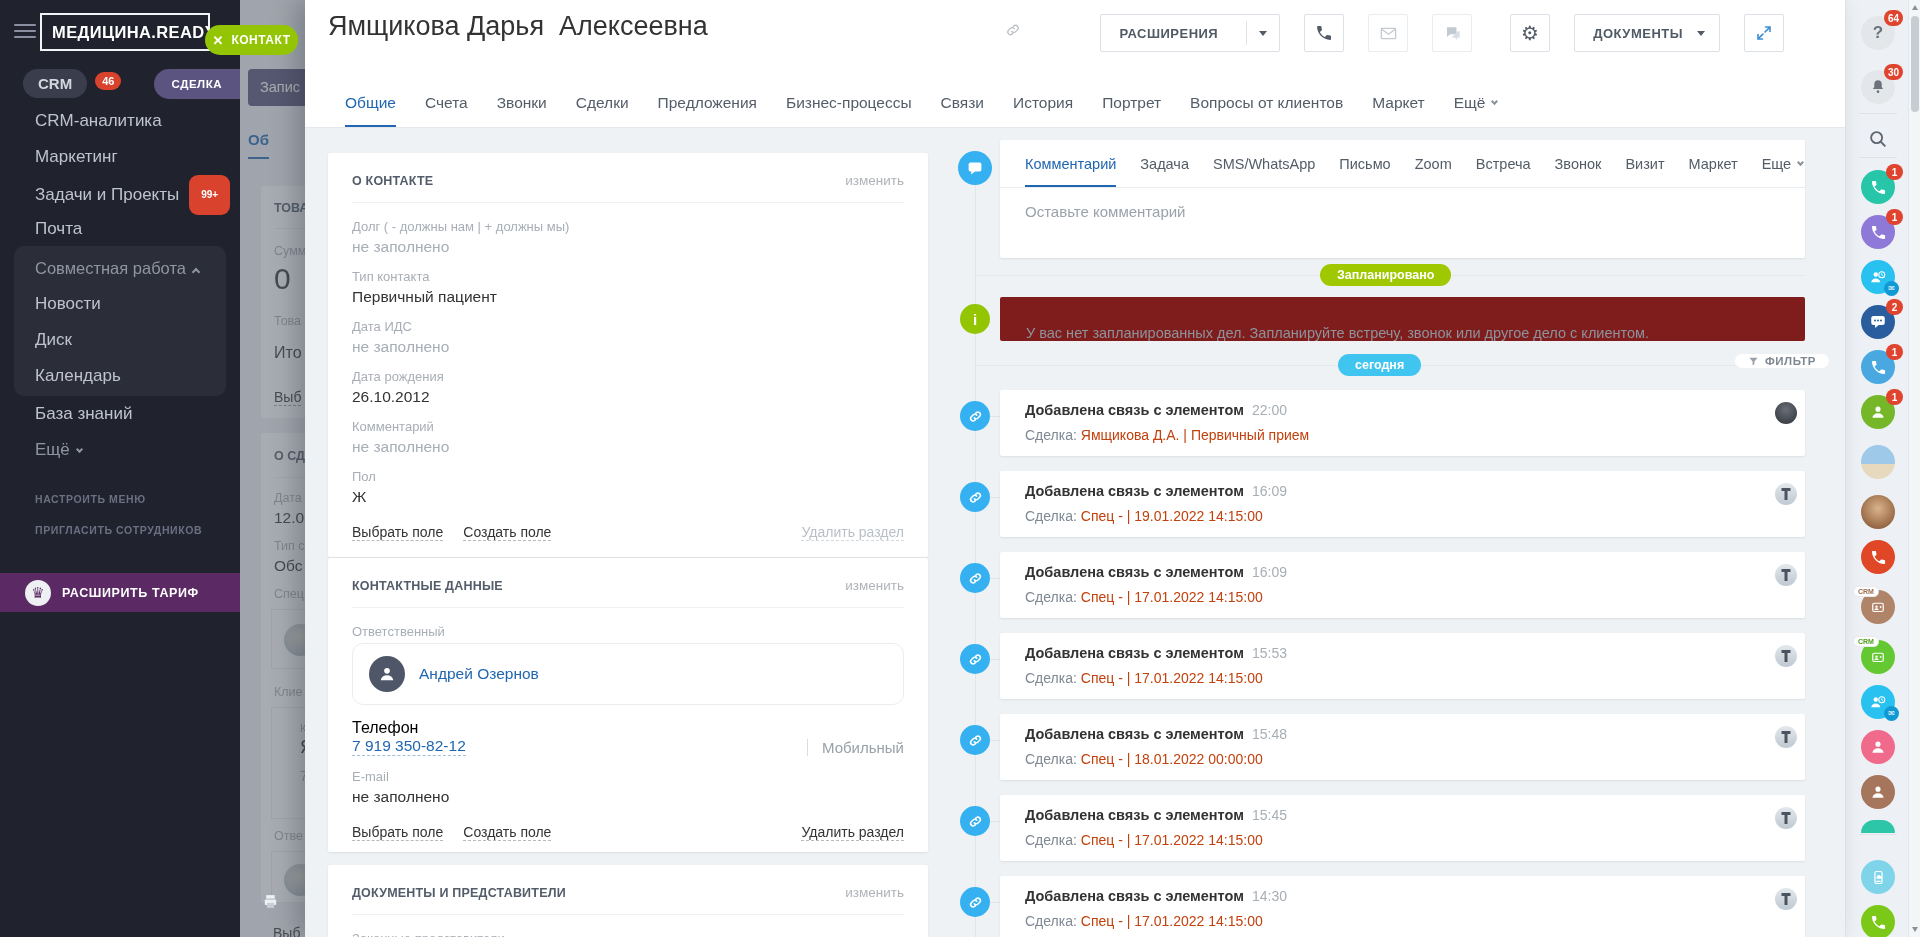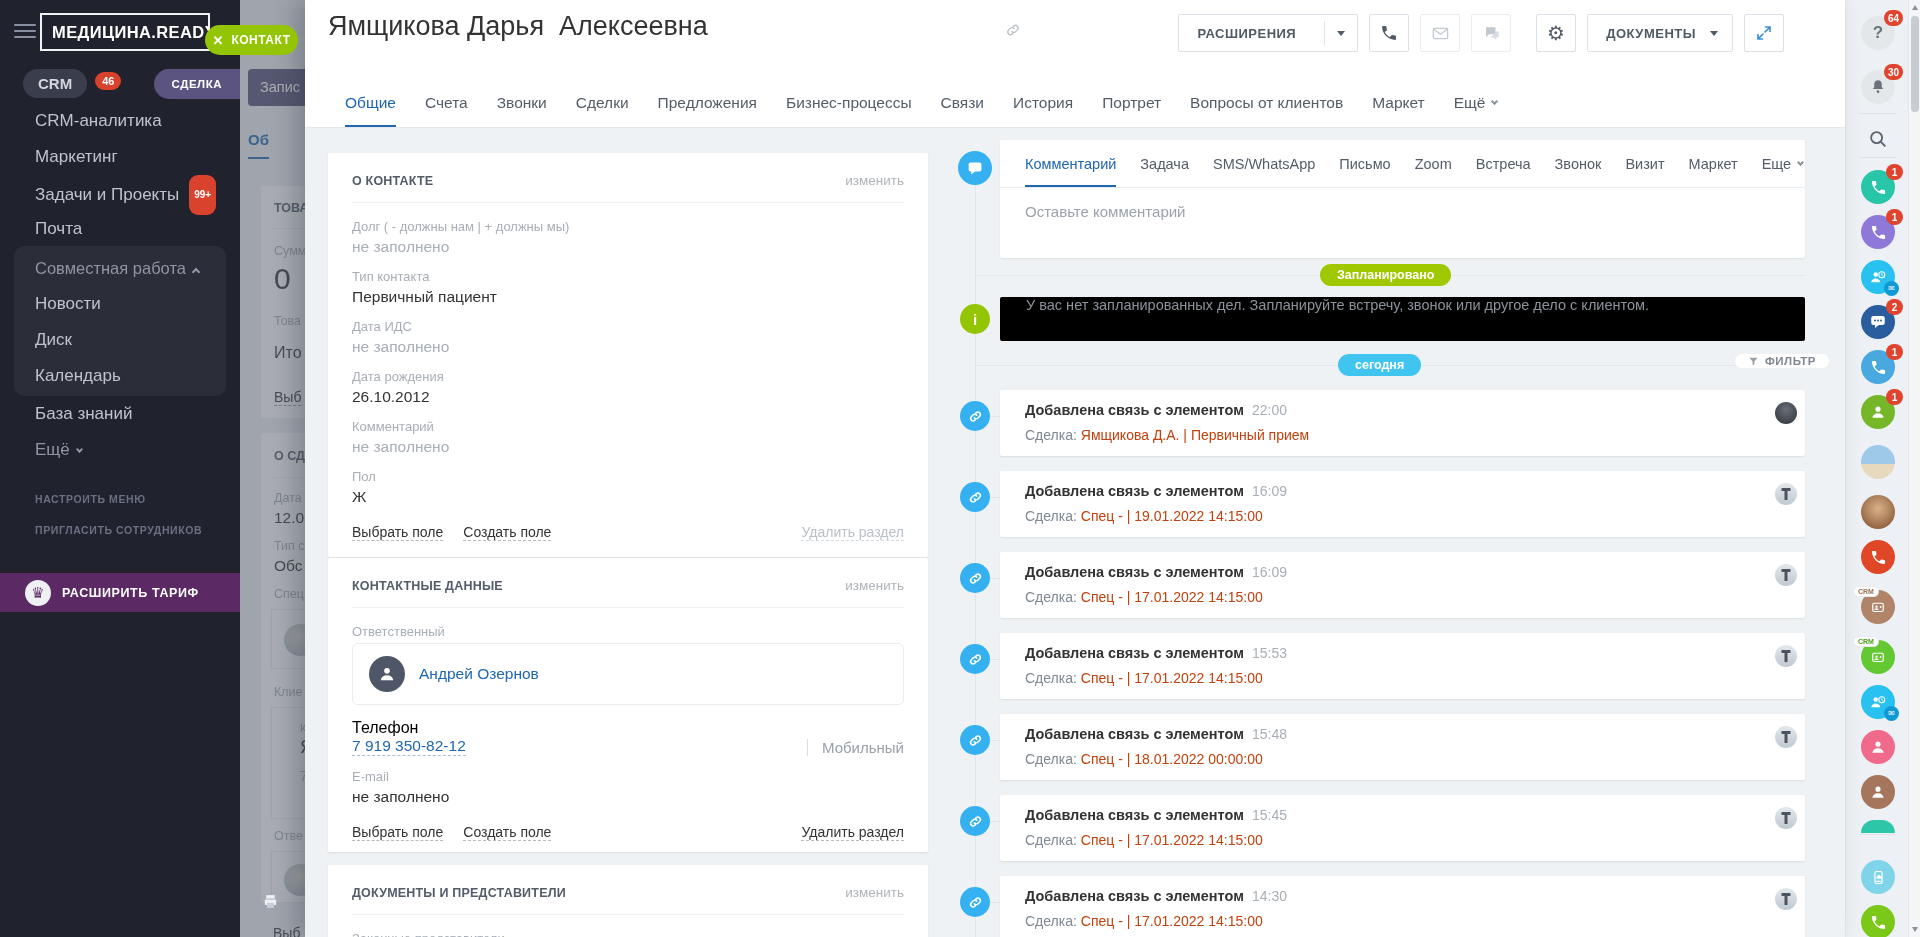--- a/index.html
+++ b/index.html
@@ -9,21 +9,21 @@
 .sidebar{position:absolute;left:0;top:0;width:240px;height:937px;background:#20222e;z-index:1;color:#bfc3cc}
 .hamburger{position:absolute;left:14px;top:24px;width:22px;cursor:pointer}
 .hamburger i{display:block;height:2px;background:#8b90a0;margin:0 0 4px;border-radius:1px}
 .logo-box{position:absolute;left:40px;top:13px;width:170px;height:38px;border:2px solid #f2f3f6;display:flex;align-items:center;padding-left:10px;overflow:hidden;white-space:nowrap;color:#fff;font-weight:bold;font-size:16.5px;letter-spacing:.4px}
 .crm-row{position:absolute;left:23px;top:69px;right:0;height:32px}
 .crm-pill{display:inline-block;background:#3a3d4c;color:#d3d6de;font-size:15px;font-weight:bold;padding:6px 15px;border-radius:16px}
 .badge-red{display:inline-block;background:#d9432e;color:#fff;font-size:11px;font-weight:bold;border-radius:10px;padding:3px 7px;vertical-align:4px;margin-left:8px}
 .deal-btn{position:absolute;right:-6px;top:0;background:#5b5480;color:#fff;font-size:11.5px;font-weight:bold;letter-spacing:.5px;padding:9px 24px 9px 18px;border-radius:18px 0 0 18px}
 .sb-nav{position:absolute;left:0;top:103px;right:0}
 .sb-item{height:36px;line-height:36px;padding-left:35px;font-size:17px;color:#bfc3cc;cursor:pointer;white-space:nowrap}
-.sb-badge{display:inline-block;background:#d9432e;color:#fff;font-size:10px;font-weight:bold;border-radius:9px;padding:2px 5px;vertical-align:2px;margin-left:10px}
+.sb-badge{display:inline-block;background:#d9432e;color:#fff;font-size:10px;font-weight:bold;border-radius:9px;padding:2px 12px;vertical-align:2px;margin-left:10px}
 .sb-group{position:absolute;left:14px;top:246px;right:14px;height:150px;background:rgba(255,255,255,.05);border-radius:10px;padding-top:4px}
 .sb-group .hdr{height:36px;line-height:36px;padding-left:21px;font-size:16.5px;color:#8f95a2}
 .sb-group .sb-item{padding-left:21px}
 .sb-nav2{position:absolute;left:0;top:396px;right:0}
 .sb-foot{position:absolute;left:0;top:484px;right:0}
 .sb-foot div{height:31px;line-height:31px;padding-left:35px;font-size:10.5px;font-weight:bold;letter-spacing:.6px;color:#6a7082;cursor:pointer}
 .upgrade{position:absolute;left:0;top:573px;right:0;height:39px;background:#5b2a64;display:flex;align-items:center;gap:11px;padding-left:25px;cursor:pointer}
 .upgrade .crown{width:26px;height:26px;border-radius:50%;background:#eef0f3;color:#5b2a64;font-size:15px;line-height:26px;text-align:center;font-family:"DejaVu Sans",sans-serif}
 .upgrade span.lbl{color:#fff;font-weight:bold;font-size:12.5px;letter-spacing:.6px}
 .chev{display:inline-block;width:6px;height:6px;border-right:2px solid currentColor;border-bottom:2px solid currentColor;transform:rotate(45deg);margin-left:7px;vertical-align:3px}
@@ -42,21 +42,21 @@
 .mini-box{position:absolute;left:10px;right:6px;border:1px solid #e9edf0}
 .printer{position:absolute;left:22px;top:893px;z-index:6}
 
 .slider{position:absolute;left:305px;top:0;width:1540px;height:937px;background:#fff;z-index:10;box-shadow:-10px 0 22px rgba(20,30,40,.25)}
 .close-btn{position:absolute;left:205px;top:25px;width:93px;height:30px;background:#93c504;border-radius:16px;display:flex;align-items:center;justify-content:center;gap:8px;color:#fff;z-index:60;cursor:pointer}
 .close-btn .x{font-size:13px;font-weight:bold}
 .close-btn .t{font-size:12px;font-weight:bold;letter-spacing:.5px}
 .sl-head{position:absolute;left:0;top:0;right:0;height:128px;background:#fff;border-bottom:1px solid #e5e9ed}
 .sl-title{position:absolute;left:23px;top:11px;font-size:27px;font-weight:normal;color:#333;white-space:pre}
 .title-link{position:absolute;left:700px;top:22px;cursor:pointer}
-.toolbar{position:absolute;top:14px;right:61px;display:flex;gap:11px;align-items:center}
+.toolbar{position:absolute;top:14px;right:61px;display:flex;gap:24px;align-items:center}
 .tbtn{height:38px;background:#fff;border:1px solid #dbe1e6;border-radius:2px;display:flex;align-items:center;justify-content:center;cursor:pointer;color:#4f5a65;font-size:13px;font-weight:bold;letter-spacing:.5px}
 .tbtn.split{padding:0 0 0 18px}
 .tbtn.split .divline{width:1px;height:24px;background:#dde3e8;margin:0 12px 0 14px}
 .tbtn.split .sp{padding-right:14px}
 .tbtn.ic{width:40px}
 .tbtn.lite{border-color:#e9edf0}
 .tbtn.gear{font-family:"DejaVu Sans",sans-serif;font-size:20px;color:#525b66;margin-left:14px}
 .caret{width:0;height:0;border-left:4px solid transparent;border-right:4px solid transparent;border-top:5px solid #525b66}
 .sl-tabs{position:absolute;left:40px;bottom:0;display:flex;gap:29px;font-size:15.5px;color:#535d68}
 .sl-tab{padding-bottom:13px;cursor:pointer;white-space:nowrap}
@@ -70,42 +70,42 @@
 .card .hdr-row .edit{font-size:13.5px;color:#aeb3ba;cursor:pointer}
 .card hr{border:none;border-top:1px solid #eef1f3;margin:14px 0 16px}
 .frow{margin-bottom:13px}
 .frow .fl{font-size:13px;color:#a8aeb6;margin-bottom:4px}
 .frow .fv{font-size:15.5px;color:#333}
 .frow .fv.muted{color:#a8aeb6}
 .card-foot{display:flex;gap:20px;margin-top:18px;font-size:14px;position:relative}
 .dashlink{color:#333;border-bottom:1px dashed #b5bac0;cursor:pointer}
 .dashlink.lite{color:#b9bfc6;border-bottom-color:#d4d9de;position:absolute;right:0}
 .dashlink.darkright{position:absolute;right:0}
-.resp-box{border:1px solid #e9edf0;border-radius:6px;height:62px;display:flex;align-items:center;gap:14px;padding:0 16px;margin-bottom:14px}
+.resp-box{border:1px solid #e9edf0;border-radius:11px;height:62px;display:flex;align-items:center;gap:14px;padding:0 16px;margin-bottom:14px}
 .resp-av{width:36px;height:36px;border-radius:50%;background:#4e5668;display:flex;align-items:center;justify-content:center}
 .bluelink{color:#2066b0;cursor:pointer}
 .phone-row{position:relative;margin-bottom:13px}
 .phone-val{font-size:15.5px;color:#2066b0;border-bottom:1px dashed #9fc0dd;display:inline-block;cursor:pointer}
 .phone-type{position:absolute;right:0;top:20px;font-size:15px;color:#98a0a8;border-left:1px solid #d8dde2;padding-left:14px}
 
 .rail-line{position:absolute;left:670px;top:30px;bottom:0;width:1px;background:#e1e5e9}
 .t-icon{position:absolute;width:30px;height:30px;border-radius:50%;background:#35b1f2;display:flex;align-items:center;justify-content:center;z-index:3}
 .t-icon.big{width:34px;height:34px}
 .t-conn{position:absolute;height:1px;background:#e1e5e9}
 .composer{position:absolute;left:695px;top:12px;width:805px;height:118px;background:#fff;border-radius:2px;box-shadow:0 1px 2px rgba(50,60,70,.10)}
 .c-tabs{display:flex;gap:24px;padding:16px 25px 0;font-size:14.5px;color:#535d68;border-bottom:1px solid #e9edf0}
 .c-tab{padding-bottom:13px;cursor:pointer;white-space:nowrap}
 .c-tab.active{color:#2066b0;border-bottom:2px solid #2066b0}
 .c-tab .chev{color:#8a929c;width:5px;height:5px;vertical-align:4px}
 .c-input{padding:15px 25px;font-size:15px;color:#9ba2ab;cursor:text}
 .h-line{position:absolute;height:1px;background:#e4e8eb}
 .pill{position:absolute;height:22px;border-radius:12px;color:#fff;font-size:12.5px;font-weight:bold;display:flex;align-items:center;padding:0 17px;z-index:3}
 .pill.planned{background:#a0c800}
 .pill.today{background:#40c5f0}
-.notice{position:absolute;left:695px;top:169px;width:805px;height:44px;background:#000000;border-radius:2px;display:flex;align-items:flex-start;padding-left:26px;font-size:14.5px;color:#8d929b}
+.notice{position:absolute;left:695px;top:169px;width:805px;height:44px;background:#7f1d1d;border-radius:2px;display:flex;align-items:flex-end;padding-left:26px;font-size:14.5px;color:#8d929b}
 .info-i{position:absolute;left:655px;top:176px;width:30px;height:30px;border-radius:50%;background:#93c502;color:#fff;font-weight:bold;font-size:15px;display:flex;align-items:center;justify-content:center;z-index:3}
 .filter{position:absolute;left:1430px;top:226px;height:14px;background:#fff;border-radius:12px;display:flex;align-items:center;gap:6px;padding:0 13px;font-size:11.5px;font-weight:bold;letter-spacing:.5px;color:#7e8791;cursor:pointer;z-index:3}
 .entry{position:absolute;left:695px;width:805px;height:66px;background:#fff;border-radius:2px;box-shadow:0 1px 2px rgba(50,60,70,.10)}
 .entry .ti{position:absolute;left:25px;top:12px;font-size:14.5px;color:#333;font-weight:bold}
 .entry .tm{font-weight:normal;color:#a8aeb5;font-size:14px;margin-left:8px}
 .entry .ln{position:absolute;left:25px;top:37px;font-size:14px;color:#7f8893}
 .entry .ln a{color:#c2410c;text-decoration:none;cursor:pointer}
 .entry .av{position:absolute;right:8px;top:12px;width:22px;height:22px;border-radius:50%}
 .av-t{background:linear-gradient(180deg,#e3e8ec 0%,#bfc9d1 100%);position:relative;overflow:hidden}
 .av-t::before{content:"";position:absolute;left:50%;top:5px;width:9px;height:3px;background:#4a5560;transform:translateX(-50%)}

